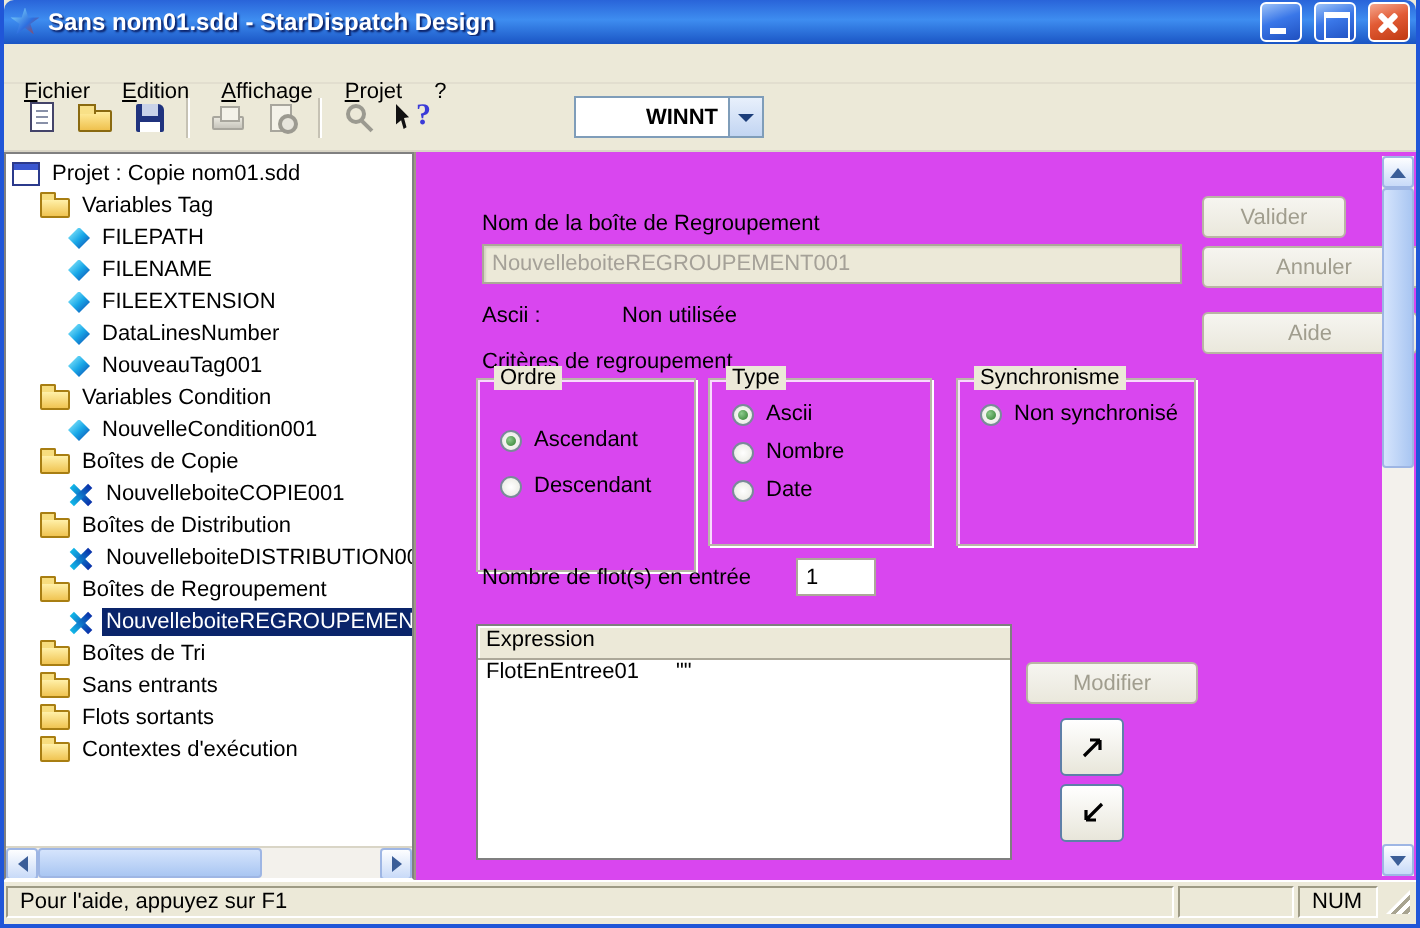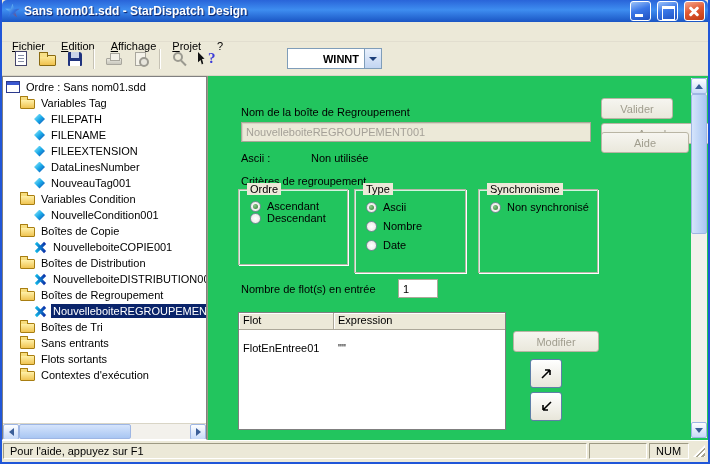--- a/index.html
+++ b/index.html
@@ -87,42 +87,42 @@
   .scroll-track { flex:1; position:relative; }
   .scroll-thumb { position:absolute; background:linear-gradient(90deg,#D5E4FC,#A9C6F2); border:1px solid #9EB6E4; border-radius:2px; }
   .hscroll .scroll-thumb { top:0; bottom:0; left:0; width:112px; background:linear-gradient(#D5E4FC,#A9C6F2); }
   .vscroll .scroll-thumb { left:0; right:0; top:0; height:140px; }
   .tri-up { width:0;height:0;border-left:4px solid transparent;border-right:4px solid transparent;border-bottom:5px solid #3B5E98; }
   .tri-down { width:0;height:0;border-left:4px solid transparent;border-right:4px solid transparent;border-top:5px solid #3B5E98; }
   .tri-left { width:0;height:0;border-top:4px solid transparent;border-bottom:4px solid transparent;border-right:5px solid #3B5E98; }
   .tri-right { width:0;height:0;border-top:4px solid transparent;border-bottom:4px solid transparent;border-left:5px solid #3B5E98; }
 
   
-  .form-panel { flex:1; position:relative; background:#22c55e; border-left:1px solid #9D9A84; }
+  .form-panel { flex:1; position:relative; background:#d946ef; border-left:1px solid #9D9A84; }
   .lbl { position:absolute; white-space:nowrap; }
   .edit { position:absolute; border:1px solid #ACA899; background:#fff; font:11px "Liberation Sans",sans-serif; padding:2px 4px; }
   .edit.disabled { background:#ECE9D8; color:#A5A198; box-shadow:inset 1px 1px 1px rgba(0,0,0,.10); }
   .groupbox { position:absolute; border:1px solid #B9B6A8; box-shadow:inset 1px 1px 0 rgba(255,255,255,.8), 1px 1px 0 #fff;
     display:flex; flex-direction:column; }
   .gb-title { position:absolute; top:-7px; left:8px; background:#ECE9D8; padding:0 3px; }
   .radio-row { display:flex; align-items:center; gap:6px; padding-left:11px; cursor:default; }
   .radio { width:11px; height:11px; border-radius:50%; background:radial-gradient(#fff,#E6E6DE); border:1px solid #7A8A99; position:relative; flex:0 0 auto; }
   .radio[data-state="checked"]::after { content:""; position:absolute; inset:2px; border-radius:50%;
     background:radial-gradient(circle at 35% 35%,#8CCB8C,#2E7D2E); }
   .xp-btn { position:absolute; border:1px solid #B9B5A4; border-radius:3px; background:linear-gradient(#F6F5F0,#EAE8DC);
     color:#A09D8E; font:11px "Liberation Sans",sans-serif; text-align:center; }
   .xp-btn.enabled { border-color:#5E7FA8; background:linear-gradient(#FFFFFF,#E8E6DA); color:#000;
     display:flex; align-items:center; justify-content:center; }
 
   .flow-table { position:absolute; background:#fff; border:1px solid #7F7F7F; overflow:hidden; }
   .ft-header { display:flex; height:17px; background:#ECE9D8; border-bottom:1px solid #ACA899; }
   .ft-h { padding:1px 4px; border-right:1px solid #ACA899; box-shadow:inset 1px 1px 0 #fff; }
   .ft-h.c1 { width:95px; } .ft-h.c2 { flex:1; border-right:none; }
   .ft-row { display:flex; height:15px; }
-  .ft-cell { padding:12px 4px; white-space:nowrap; overflow:hidden; }
+  .ft-cell { padding:0 4px; white-space:nowrap; overflow:hidden; }
   .ft-cell.c1 { width:95px; } .ft-cell.c2 { flex:1; }
 
   
   .statusbar { height:20px; display:flex; align-items:stretch; gap:2px; background:#ECE9D8; padding:2px 1px 1px 1px; border-top:1px solid #FFF; }
   .sb-pane { border:1px solid; border-color:#9D9A84 #FFFFFF #FFFFFF #9D9A84; padding:1px 6px; white-space:nowrap; overflow:hidden; }
   .sb-help { flex:1; }
   .sb-empty1 { width:58px; } .sb-num { width:40px; } 
   .grip { width:16px; position:relative; }
   .grip::after { content:""; position:absolute; inset:2px; clip-path:polygon(100% 0,100% 100%,0 100%);
     background:repeating-linear-gradient(135deg,#FFF 0 2px,#A8A491 2px 4px); }
@@ -179,21 +179,21 @@
         </span>
     </span>
   </div>
 
   <div class="main">
 
     <div class="tree-panel">
       <div class="tree">
         <div class="tree-row" style="--lv:0" data-state="">
             <span class="tree-icon project-icon"></span>
-            <span class="tree-label">Ordre : Sans nom01.sdd</span>
+            <span class="tree-label">Projet : Copie nom01.sdd</span>
           </div>
         <div class="tree-row" style="--lv:1" data-state="">
             <span class="tree-icon folder-icon"></span>
             <span class="tree-label">Variables Tag</span>
           </div>
         <div class="tree-row" style="--lv:2" data-state="">
             <span class="tree-icon tag-icon"></span>
             <span class="tree-label">FILEPATH</span>
           </div>
         <div class="tree-row" style="--lv:2" data-state="">
@@ -278,21 +278,21 @@
     <div class="form-panel">
 
       <span class="lbl" style="left:33px;top:30px">Nom de la boîte de Regroupement</span>
       <input class="edit disabled" style="left: 33px; top: 46px; width: 350px; height: 20px;" readonly="" value="NouvelleboiteREGROUPEMENT001">
 
       <span class="lbl" style="left:33px;top:76px">Ascii :</span>
       <span class="lbl" style="left:103px;top:76px">Non utilisée</span>
 
       <span class="lbl" style="left:33px;top:99px">Critères de regroupement</span>
 
-      <div class="groupbox" style="left:30px;top:113px;width:110px;height:76px;padding-top:10px;gap:0">
+      <div class="groupbox" style="left:30px;top:113px;width:110px;height:97px;padding-top:24px;gap:11px">
         <span class="gb-title">Ordre</span>
         <label class="radio-row">
           <span class="radio" data-state="checked"></span>
           <span>Ascendant</span>
         </label>
         <label class="radio-row">
           <span class="radio" data-state=""></span>
           <span>Descendant</span>
         </label>
       </div>
@@ -319,32 +319,31 @@
           <span class="radio" data-state="checked"></span>
           <span>Non synchronisé</span>
         </label>
       </div>
 
       <span class="lbl" style="left:33px;top:207px">Nombre de flot(s) en entrée</span>
       <input class="edit" style="left: 190px; top: 203px; width: 40px; height: 19px;" value="1">
 
       <div class="flow-table" style="left:30px;top:236px;width:268px;height:118px">
         <div class="ft-header">
-          <span class="ft-h c1">Flot</span>
           <span class="ft-h c2">Expression</span>
         </div>
         <div class="ft-row">
           <span class="ft-cell c1">FlotEnEntree01</span>
           <span class="ft-cell c2">""</span>
         </div>
       </div>
 
       <button class="xp-btn" style="left:393px;top:22px;width:72px;height:21px">Valider</button>
       <button class="xp-btn" style="left:393px;top:47px;width:112px;height:21px">Annuler</button>
-      <button class="xp-btn" style="left:393px;top:56px;width:88px;height:21px">Aide</button>
+      <button class="xp-btn" style="left:393px;top:80px;width:108px;height:21px">Aide</button>
       <button class="xp-btn" style="left:305px;top:255px;width:86px;height:21px">Modifier</button>
 
       <button class="xp-btn enabled" style="left:322px;top:283px;width:32px;height:29px">
         <svg width="15" height="15" viewBox="0 0 15 15">
             <path d="M3 12 L11 4 M11 4 h-5 M11 4 v5" stroke="#000" stroke-width="1.6" fill="none"></path>
           </svg>
       </button>
       <button class="xp-btn enabled" style="left:322px;top:316px;width:32px;height:29px">
         <svg width="15" height="15" viewBox="0 0 15 15">
             <path d="M12 3 L4 11 M4 11 h5 M4 11 v-5" stroke="#000" stroke-width="1.6" fill="none"></path>

